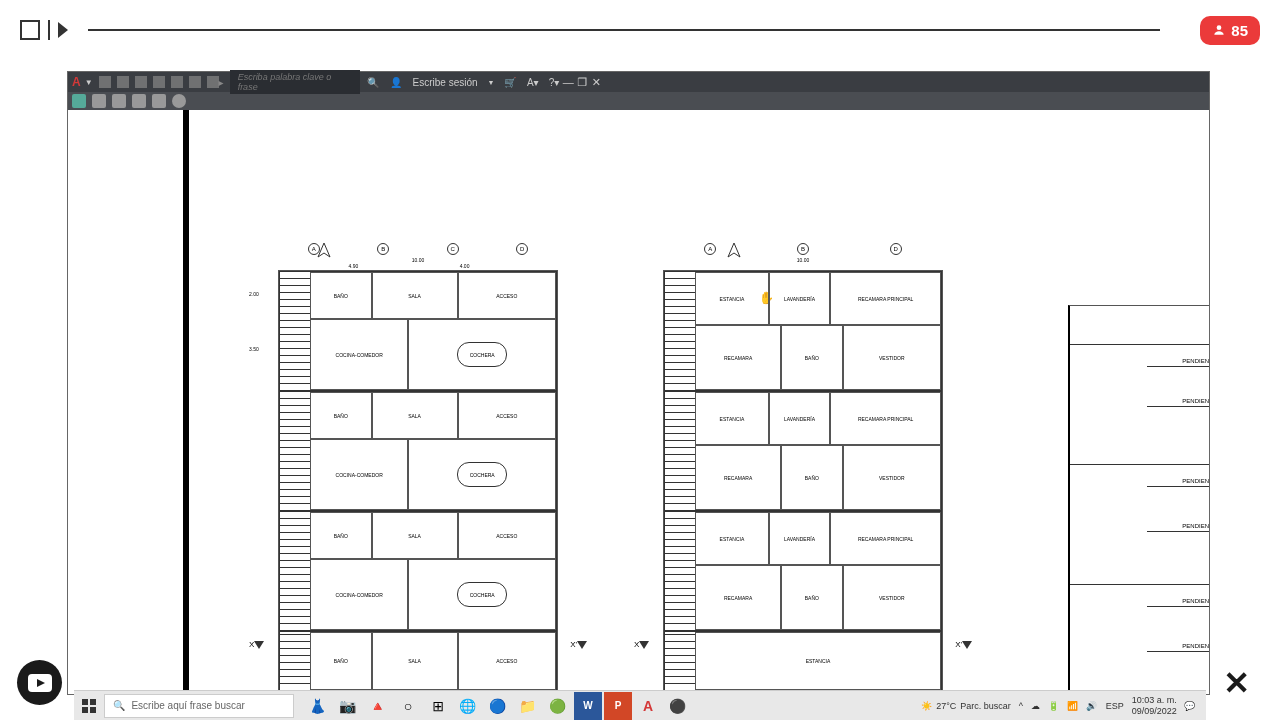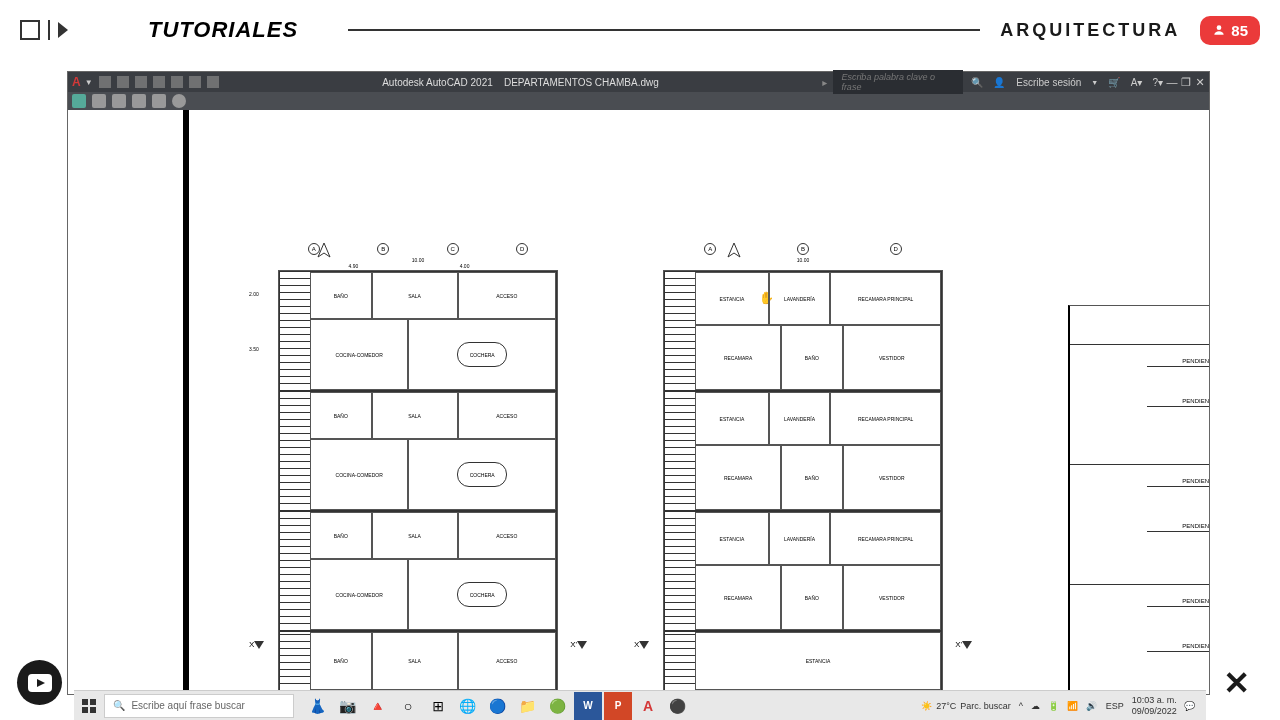--- a/index.html
+++ b/index.html
@@ -56,23 +56,21 @@
 </style>
 </head>
 <body>
 
 <div class="top-bar">
   <div class="top-left-icons">
     <div class="icon-box"></div>
     <div style="width:2px;height:20px;background:#333"></div>
     <div class="icon-arrow"></div>
   </div>
-  <div class="tutoriales-badge">TUTORIALES</div>
   <div class="top-line"></div>
-  <div class="arquitectura">ARQUITECTURA</div>
   <div class="red-badge">
     <svg width="14" height="14" viewBox="0 0 24 24" fill="#fff">
         <circle cx="12" cy="8" r="4"></circle>
         <path d="M4 20c0-4 4-6 8-6s8 2 8 6"></path>
       </svg>
     <span>85</span>
   </div>
 </div>
 
 <div class="autocad-window">
@@ -80,24 +78,20 @@
     <span class="acad-logo">A</span>
     <span style="font-size:8px;margin-right:6px">▼</span>
     <div class="tb-icons">
       <div class="tb-icon"></div>
       <div class="tb-icon"></div>
       <div class="tb-icon"></div>
       <div class="tb-icon"></div>
       <div class="tb-icon"></div>
       <div class="tb-icon"></div>
       <div class="tb-icon"></div>
-    </div>
-    <div class="acad-title">
-      <span>Autodesk AutoCAD 2021</span>&nbsp;&nbsp;&nbsp;
-      <span>DEPARTAMENTOS CHAMBA.dwg</span>
     </div>
     <span style="color:#888;margin-right:6px">▸</span>
     <div class="acad-search">Escriba palabra clave o frase</div>
     <div class="acad-right">
       <span>🔍</span>
       <span>👤</span>
       <span>Escribe sesión</span>
       <span style="font-size:7px">▼</span>
       <span>🛒</span>
       <span>A▾</span>

